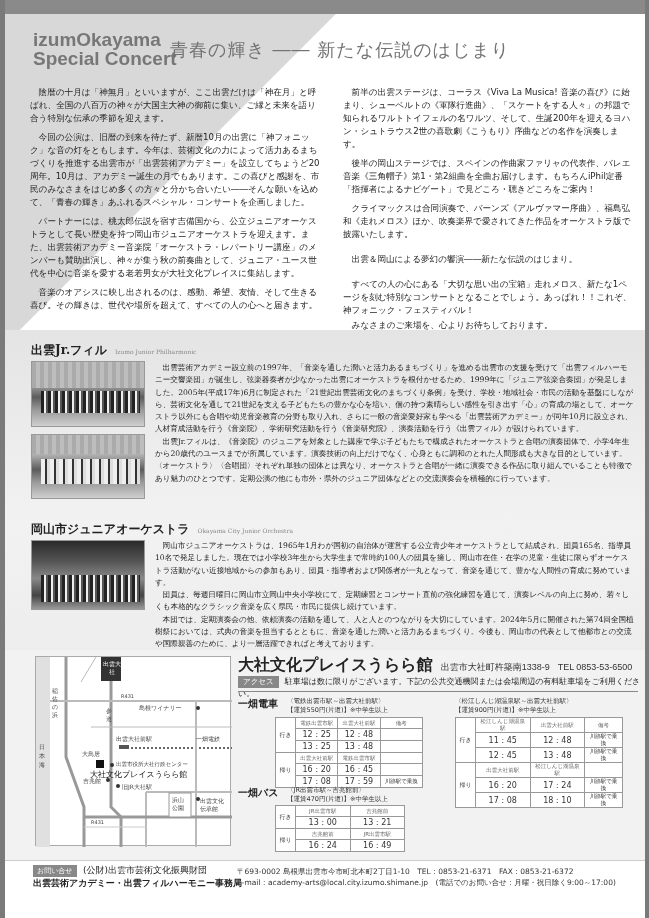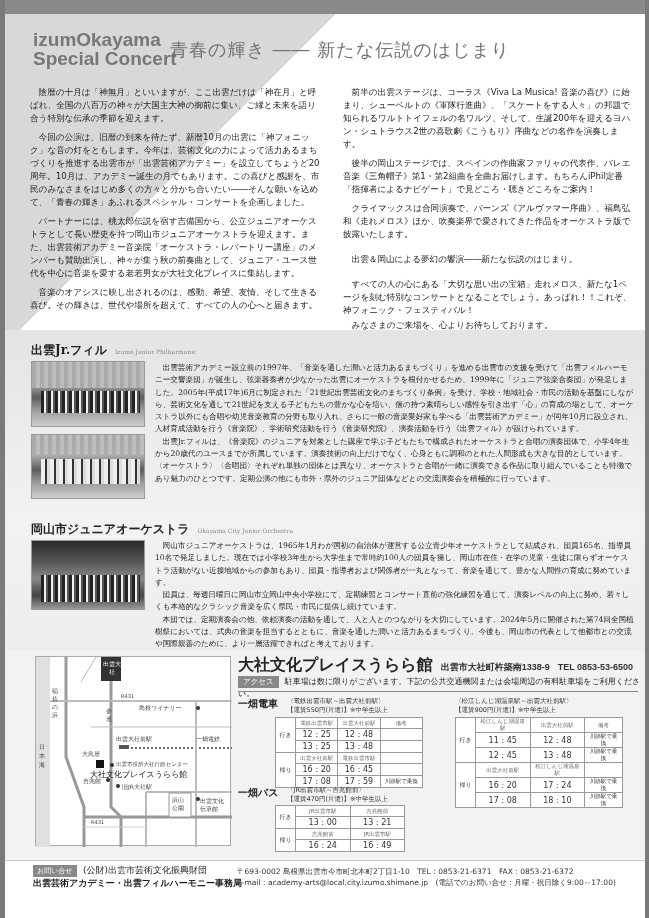--- a/index.html
+++ b/index.html
@@ -19,21 +19,21 @@
 .orgtitle{position:absolute;font-family:"DejaVu Serif",serif;font-size:12px;font-weight:bold;color:#222}
 .orgsub{font-family:"DejaVu Serif",serif;font-size:6px;color:#888;font-weight:normal;margin-left:8px}
 .photo{position:absolute;border:1px solid #999;background:linear-gradient(180deg,#8a8a8a 0%,#b5b5b5 30%,#5c5c5c 55%,#9a9a9a 75%,#cfcfcf 100%)}
 .photo .stripe{position:absolute;left:0;right:0;top:0;height:40%;background:repeating-linear-gradient(90deg,#aaa 0 4px,#bdbdbd 4px 8px)}
 .photo .crowd{position:absolute;left:8%;right:4%;top:45%;height:35%;background:repeating-linear-gradient(90deg,#222 0 3px,#eee 3px 5px,#555 5px 7px)}
 .serif{position:absolute;font-family:"DejaVu Serif",serif;font-size:7.6px;line-height:12.3px;color:#222}
 .serif p{text-indent:1em}
 .sec3{position:absolute;left:0;top:650px;width:640px;height:210px;background:#f2f2f2}
 .map{position:absolute;left:30px;top:656px;width:196px;height:190px;background:#fff;border:1px solid #aaa}
 .venue{position:absolute;left:233px;top:655px;font-family:"Liberation Sans",sans-serif;font-size:16px;font-weight:bold;color:#222}
-.venueaddr{font-size:9px;font-weight:bold;margin-left:8px;color:#333}
+.venueaddr{font-size:9px;font-weight:normal;margin-left:8px;color:#333}
 .access{position:absolute;left:233px;top:676px;font-size:8px;color:#222}
 .badge{display:inline-block;background:#888;color:#fff;font-size:7.5px;padding:1px 5px;margin-right:6px}
 .transport-label{position:absolute;font-size:10px;font-weight:bold;color:#222}
 .route{position:absolute;font-size:6.5px;line-height:9px;color:#333}
 table.tt{position:absolute;border-collapse:collapse;font-size:8px;color:#333;background:#fff}
 table.tt td{border:1px solid #999;text-align:center;height:11px;padding:0 2px}
 table.tt td.h{font-size:5.5px;color:#666}
 table.tt td.dir{font-size:6px;width:20px}
 table.tt td.note{font-size:5.5px}
 .footer{position:absolute;left:0;top:860px;width:640px;height:58px;background:#fff;border-top:1px solid #ccc}

